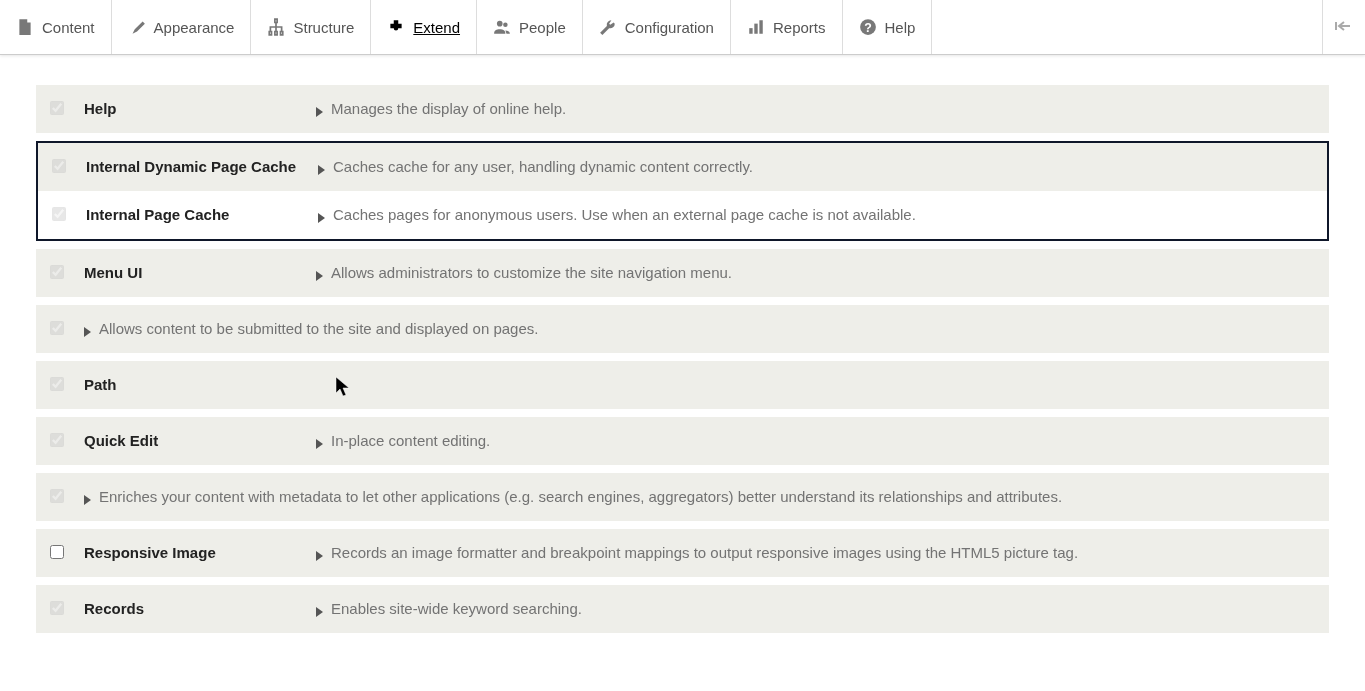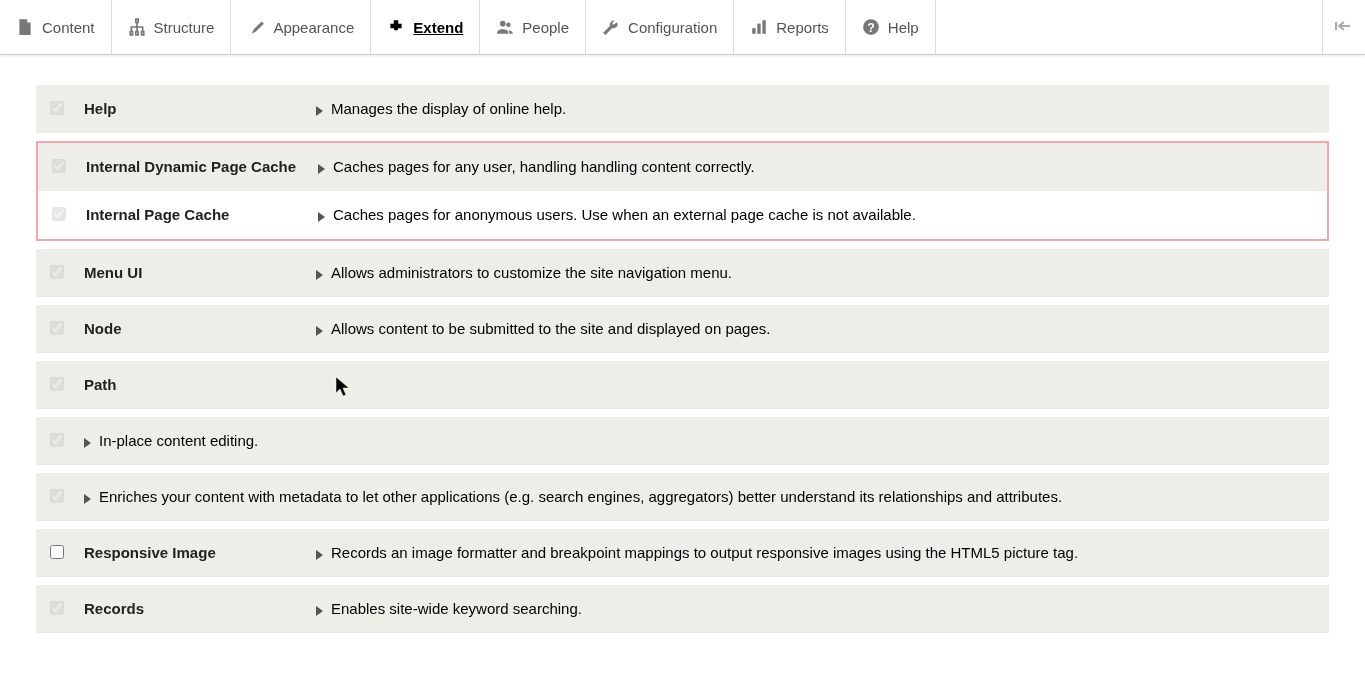--- a/index.html
+++ b/index.html
@@ -26,21 +26,21 @@
       display: flex;
       align-items: center;
       padding: 0 16px;
       border-right: 1px solid #ddd;
       cursor: pointer;
       color: #555;
       font-size: 15px;
       gap: 8px;
     }
     .toolbar-item.active {
-      font-weight: bold;
+      font-weight: normal;
       text-decoration: underline;
       color: #000;
     }
     .toolbar-icon {
       display: inline-flex;
       align-items: center;
       justify-content: center;
       width: 18px;
       height: 18px;
     }
@@ -95,39 +95,39 @@
       flex-shrink: 0;
       font-weight: bold;
       color: #222;
       font-size: 15px;
       padding-right: 10px;
       padding-top: 1px;
     }
     .desc-cell {
       flex: 1;
       display: flex;
-      align-items: flex-start;
+      align-items: center;
       gap: 8px;
-      color: #000000;
+      color: #737373;
       font-size: 15px;
       padding-top: 1px;
     }
     .expand-triangle {
       display: inline-block;
       width: 0;
       height: 0;
       border-top: 5px solid transparent;
       border-bottom: 5px solid transparent;
       border-left: 7px solid #555;
       margin-top: 6px;
       cursor: pointer;
       flex-shrink: 0;
     }
     .highlight-box {
-      border: 2px solid #fca5a5;
+      border: 2px solid #0f172a;
       margin-bottom: 8px;
     }
     .highlight-box .module-row {
       margin-bottom: 0;
     }
     .highlight-box .module-row:first-child {
       background: #eeeee9;
       border-bottom: 0;
     }
     .highlight-box .module-row:nth-child(2) {
@@ -156,32 +156,32 @@
     <span class="toolbar-icon">
       <svg viewBox="0 0 16 16">
           <path d="M3 1h7l3 3v11H3V1zm7 0v3h3"></path>
         </svg>
     </span>
     <span>Content</span>
   </div>
   <div class="toolbar-item">
     <span class="toolbar-icon">
       <svg viewBox="0 0 16 16">
+          <path d="M13 3l-7 7-2 4 4-2 7-7-2-2zM4 10l2 2"></path>
+        </svg>
+    </span>
+    <span>Appearance</span>
+  </div>
+  <div class="toolbar-item">
+    <span class="toolbar-icon">
+      <svg viewBox="0 0 16 16">
           <path d="M7 1h2v3H7V1zM2 12h2v3H2v-3zm5 0h2v3H7v-3zm5 0h2v3h-2v-3zM8 4v4M3 12V8h10v4M8 8v4" stroke="#787878" stroke-width="1.5" fill="none"></path>
         </svg>
     </span>
     <span>Structure</span>
-  </div>
-  <div class="toolbar-item">
-    <span class="toolbar-icon">
-      <svg viewBox="0 0 16 16">
-          <path d="M13 3l-7 7-2 4 4-2 7-7-2-2zM4 10l2 2"></path>
-        </svg>
-    </span>
-    <span>Appearance</span>
   </div>
   <div class="toolbar-item active">
     <span class="toolbar-icon">
       <svg viewBox="0 0 16 16">
           <path d="M6 2h4v3h3v4h-3a2 2 0 1 1-4 0H3V5h3V2z"></path>
         </svg>
     </span>
     <span>Extend</span>
   </div>
   <div class="toolbar-item">
@@ -247,21 +247,21 @@
           <span class="expand-triangle"></span>
           <span>Manages the display of online help.</span>
         </div>
       </div>
       <div class="highlight-box">
         <div class="module-row">
           <div class="checkbox-cell"><input type="checkbox" disabled="" checked="" style=""></div>
           <div class="name-cell">Internal Dynamic Page Cache</div>
           <div class="desc-cell">
             <span class="expand-triangle"></span>
-            <span>Caches pages for any user, handling handling content correctly.</span>
+            <span>Caches cache for any user, handling dynamic content correctly.</span>
           </div>
         </div>
         <div class="module-row">
           <div class="checkbox-cell"><input type="checkbox" disabled="" checked="" style=""></div>
           <div class="name-cell">Internal Page Cache</div>
           <div class="desc-cell">
             <span class="expand-triangle"></span>
             <span>Caches pages for anonymous users. Use when an external page cache is not available.</span>
           </div>
         </div>
@@ -269,32 +269,32 @@
       <div class="module-row">
         <div class="checkbox-cell"><input type="checkbox" disabled="" checked="" style=""></div>
         <div class="name-cell">Menu UI</div>
         <div class="desc-cell">
           <span class="expand-triangle"></span>
           <span>Allows administrators to customize the site navigation menu.</span>
         </div>
       </div>
       <div class="module-row">
         <div class="checkbox-cell"><input type="checkbox" disabled="" checked="" style=""></div>
-        <div class="name-cell">Node</div>
         <div class="desc-cell">
           <span class="expand-triangle"></span>
           <span>Allows content to be submitted to the site and displayed on pages.</span>
         </div>
       </div>
       <div class="module-row">
         <div class="checkbox-cell"><input type="checkbox" disabled="" checked="" style=""></div>
         <div class="name-cell">Path</div>
       </div>
       <div class="module-row">
         <div class="checkbox-cell"><input type="checkbox" disabled="" checked="" style=""></div>
+        <div class="name-cell">Quick Edit</div>
         <div class="desc-cell">
           <span class="expand-triangle"></span>
           <span>In-place content editing.</span>
         </div>
       </div>
       <div class="module-row">
         <div class="checkbox-cell"><input type="checkbox" disabled="" checked="" style=""></div>
         <div class="desc-cell">
           <span class="expand-triangle"></span>
           <span>Enriches your content with metadata to let other applications (e.g. search engines, aggregators) better understand its relationships and attributes.</span>

